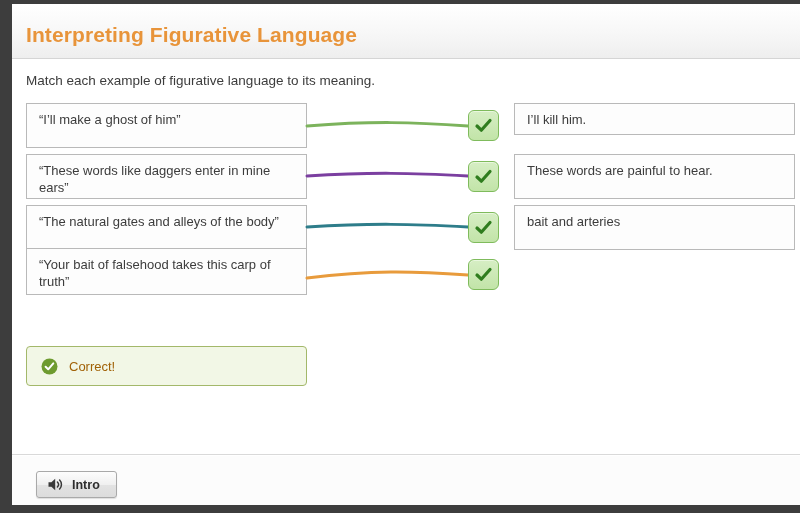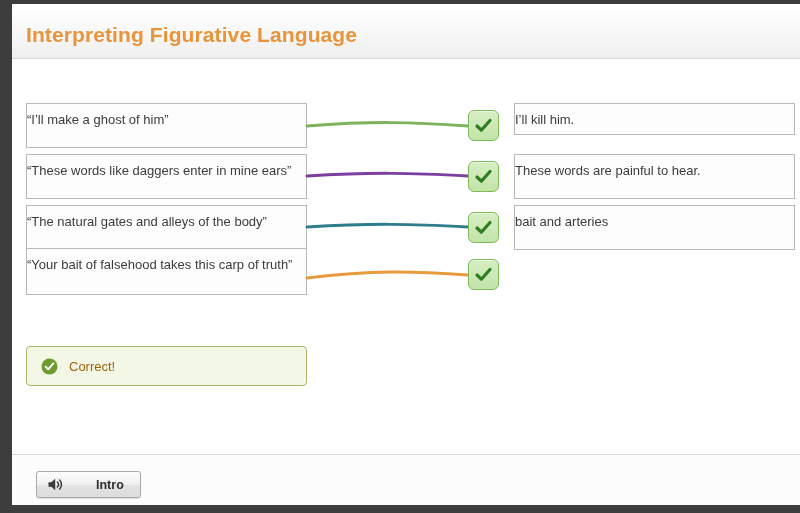--- a/index.html
+++ b/index.html
@@ -73,21 +73,21 @@
     height: 200px;
   }
   .match-box {
     position: absolute;
     box-sizing: border-box;
     border: 1px solid #b9b9b9;
     background: #fdfdfd;
     font-size: 13px;
     color: #3c3c3c;
     line-height: 17px;
-    padding: 7px 10px 0 0;
+    padding: 7px 10px 0 12px;
   }
   .left-box  { left: 14px;  width: 281px; }
   .right-box { left: 502px; width: 281px; }
 
   .lb0 { top: 7px;   height: 45px; }
   .lb1 { top: 58px;  height: 45px; }
   .lb2 { top: 109px; height: 45px; }
   .lb3 { top: 152px; height: 47px; }
 
   .rb0 { top: 7px;   height: 32px; }
@@ -183,33 +183,33 @@
     background: linear-gradient(to bottom, #fdfdfd 0%, #f0f0f0 50%, #e3e3e3 51%, #dcdcdc 100%);
     display: flex;
     align-items: center;
     gap: 8px;
     box-shadow: 0 1px 1px rgba(0,0,0,.12);
   }
   #intro-label {
     font-size: 12.5px;
     font-weight: bold;
     color: #2e2e2e;
-    margin-left: 24px;
   }
 </style>
 </head>
 <body>
 
 <div id="app-frame">
   <div id="page-surface">
 
     <div id="header-band">
       <div id="page-title" style="color: rgb(232, 148, 58);">Interpreting Figurative Language</div>
     </div>
 
+    <div id="instruction">Match each example of figurative language to its meaning.</div>
 
     <div id="match-area">
 
       <div class="match-box left-box lb0">
         <span class="box-text">“I’ll make a ghost of him”</span>
       </div>
       <div class="match-box left-box lb2">
         <span class="box-text">“The natural gates and alleys of the body”</span>
       </div>
       <div class="match-box left-box lb1">

